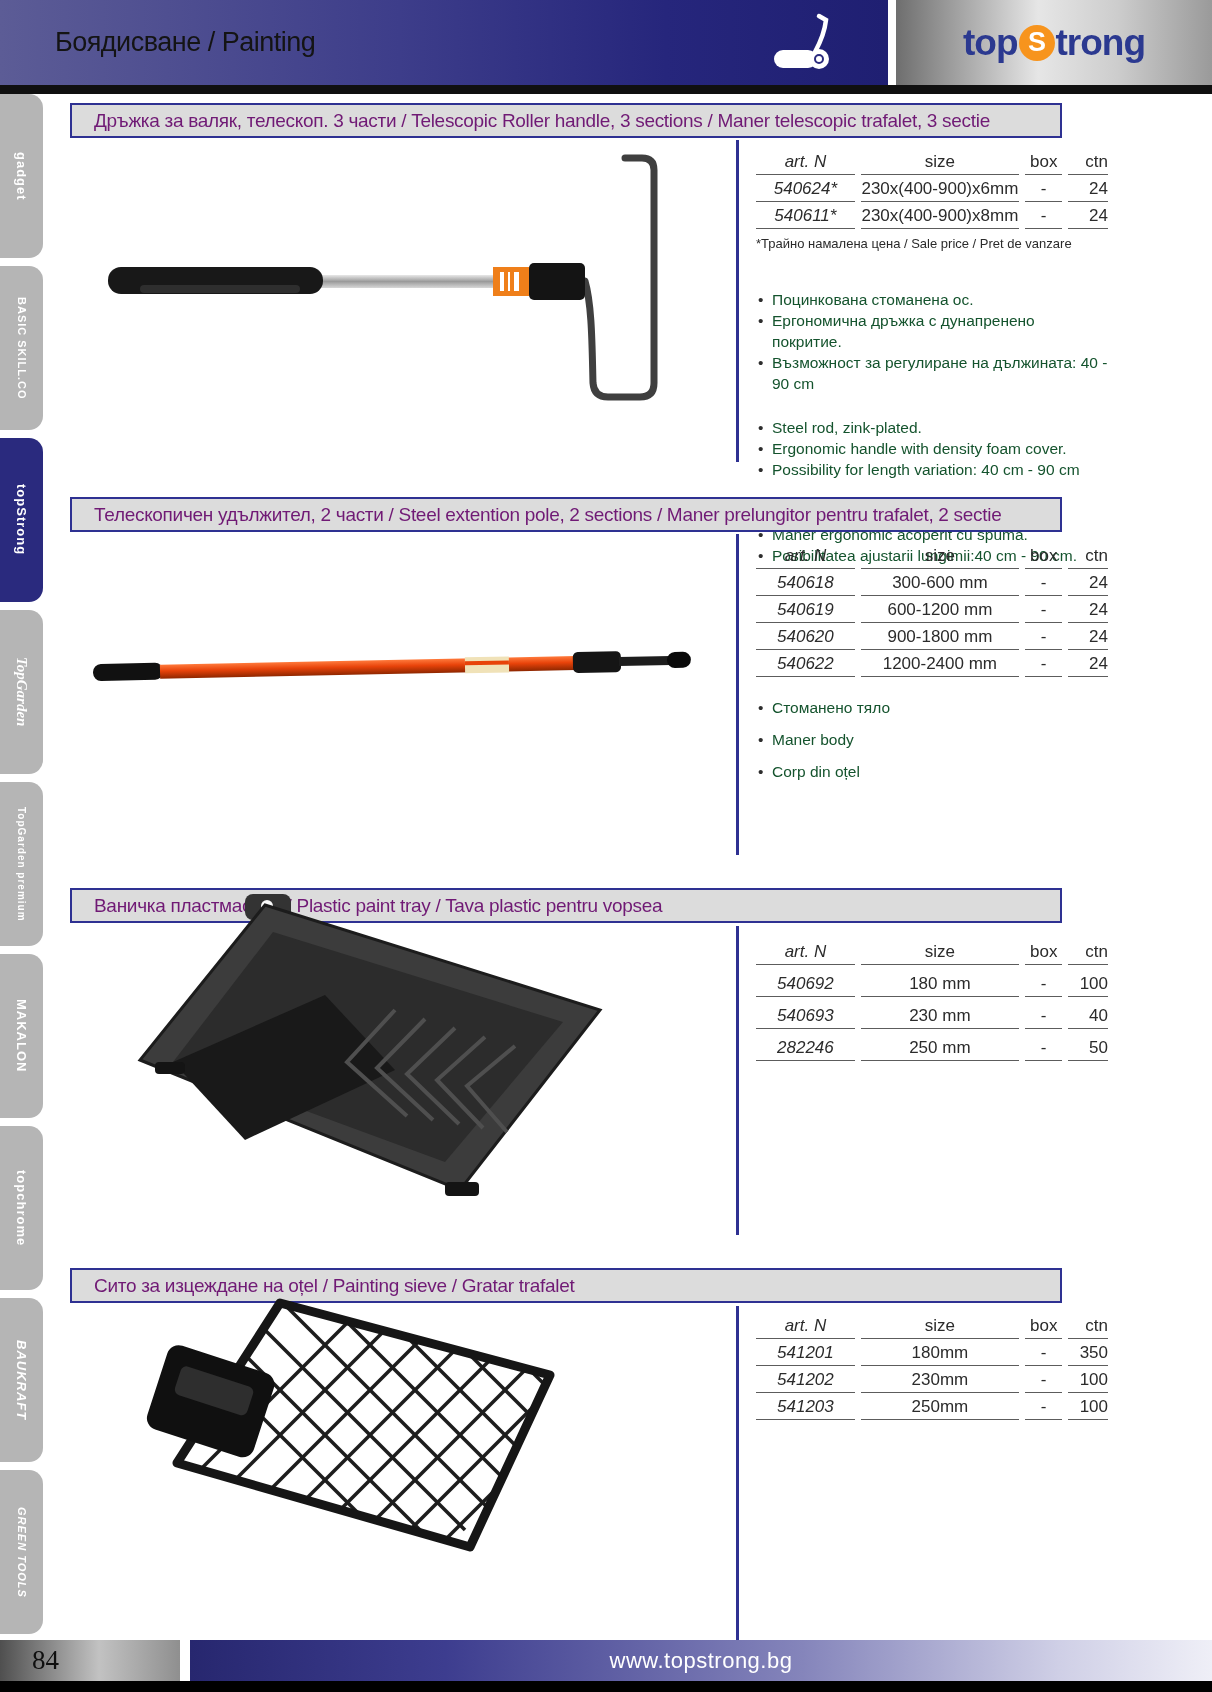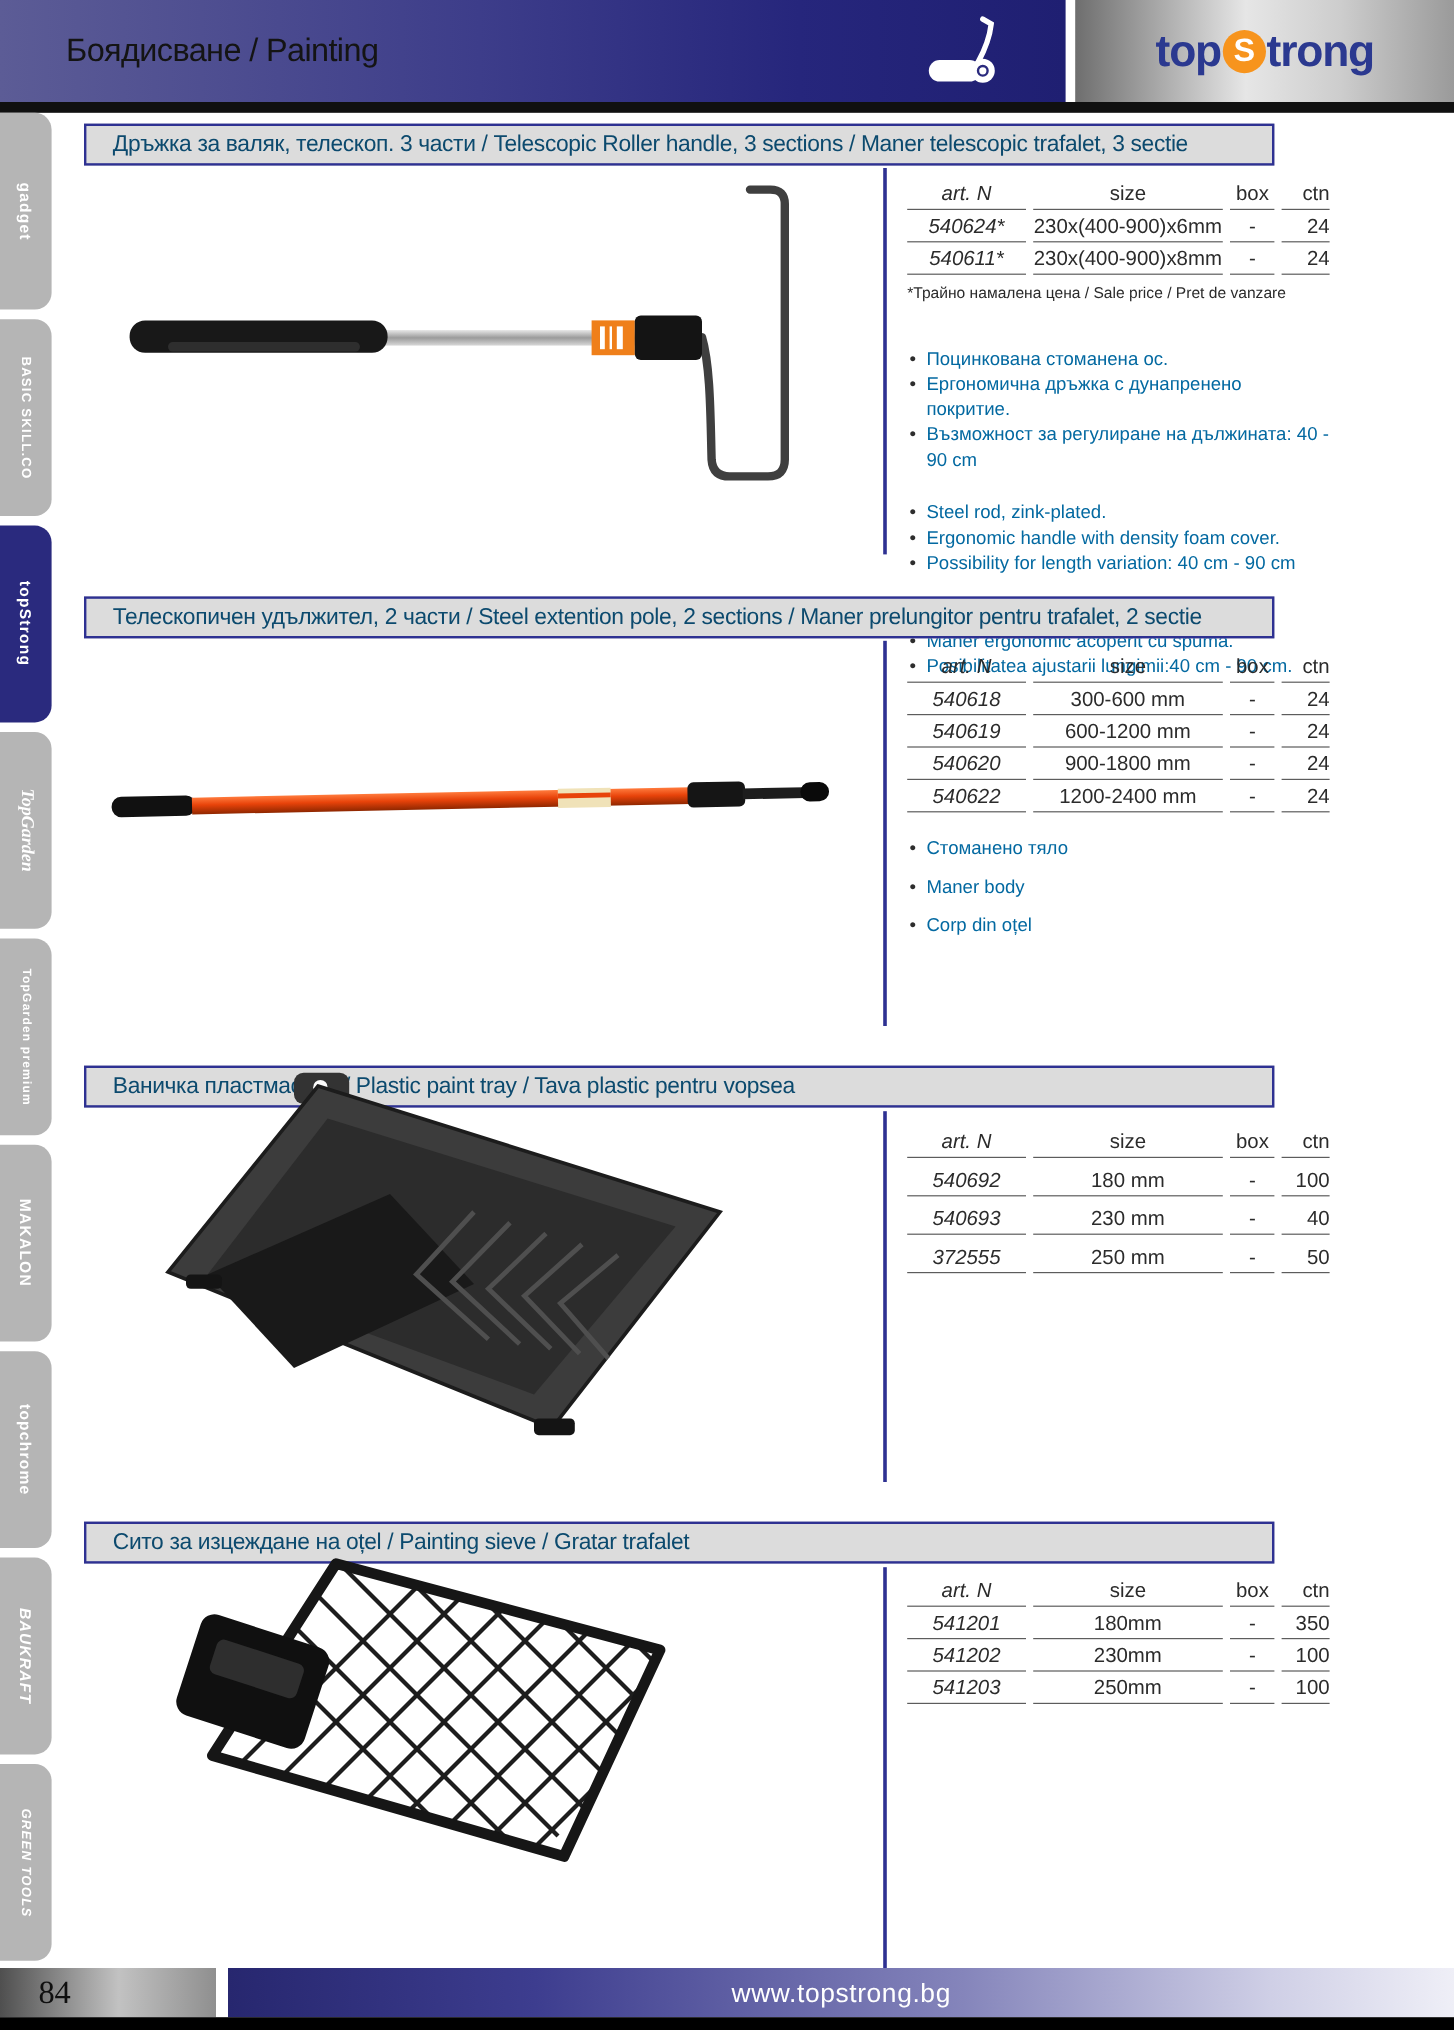--- a/index.html
+++ b/index.html
@@ -40,21 +40,21 @@
     writing-mode:vertical-rl;color:#fff;font-weight:bold;font-size:13px;
     letter-spacing:1px;white-space:nowrap;
   }
   .tab .serif{font-family:"Liberation Serif",serif;font-style:italic;font-size:15px;letter-spacing:0;}
   .tab .ital{font-style:italic;}
 
   
   .titlebar{
     position:absolute;left:70px;width:992px;height:35px;background:#dcdcdc;
     border:2px solid #2e3192;box-sizing:border-box;display:flex;align-items:center;
-    padding-left:22px;font-size:19px;color:#0c4a6e;letter-spacing:-0.3px;
+    padding-left:22px;font-size:19px;color:#701a75;letter-spacing:-0.3px;
   }
   
   .vdiv{position:absolute;left:736px;width:3px;background:#2e3192;}
 
   
   .panel{position:absolute;left:756px;width:352px;}
   .drow{display:flex;}
   .dcell{
     border-bottom:1.6px solid #5c5c5c;font-size:17px;color:#2b2b2b;
     padding:4px 0 2px 0;margin-right:6px;
@@ -62,21 +62,21 @@
   .rows-loose .drow:not(.dhead) .dcell{padding-top:9px;}
   .c-art{width:100px;text-align:center;font-style:italic;}
   .c-size{width:160px;text-align:center;}
   .c-box{width:38px;text-align:center;}
   .c-ctn{width:40px;text-align:right;margin-right:0;}
   .note{margin-top:7px;font-size:13px;color:#2b2b2b;}
   .bullets{margin-top:38px;}
   .bullets.tight{margin-top:20px;}
   .bgroup{margin-bottom:23px;}
   .bullets.tight .bgroup{margin-bottom:11px;}
-  .bullet{font-size:15.5px;line-height:21px;color:#0369a1;padding-left:16px;position:relative;}
+  .bullet{font-size:15.5px;line-height:21px;color:#14532d;padding-left:16px;position:relative;}
   .bullet::before{content:"•";position:absolute;left:2px;top:0;color:#2d2d2d;}
 
   .prod-img{position:absolute;}
 
   
   .footer-gray{
     position:absolute;left:0;top:1640px;width:180px;height:41px;
     background:linear-gradient(90deg,#4f4f4f,#c2c2c2 55%,#8f8f8f);
     display:flex;align-items:center;
   }
@@ -314,21 +314,21 @@
       <span class="dcell c-box">-</span>
       <span class="dcell c-ctn">100</span>
     </div>
     <div class="drow">
       <span class="dcell c-art">540693</span>
       <span class="dcell c-size">230 mm</span>
       <span class="dcell c-box">-</span>
       <span class="dcell c-ctn">40</span>
     </div>
     <div class="drow">
-      <span class="dcell c-art">372555</span>
+      <span class="dcell c-art">282246</span>
       <span class="dcell c-size">250 mm</span>
       <span class="dcell c-box">-</span>
       <span class="dcell c-ctn">50</span>
     </div>
   </div>
 </div>
 
 <div class="titlebar" style="top:1268px">
   <span>Сито за изцеждане на oțel / Painting sieve / Gratar trafalet</span>
 </div>

